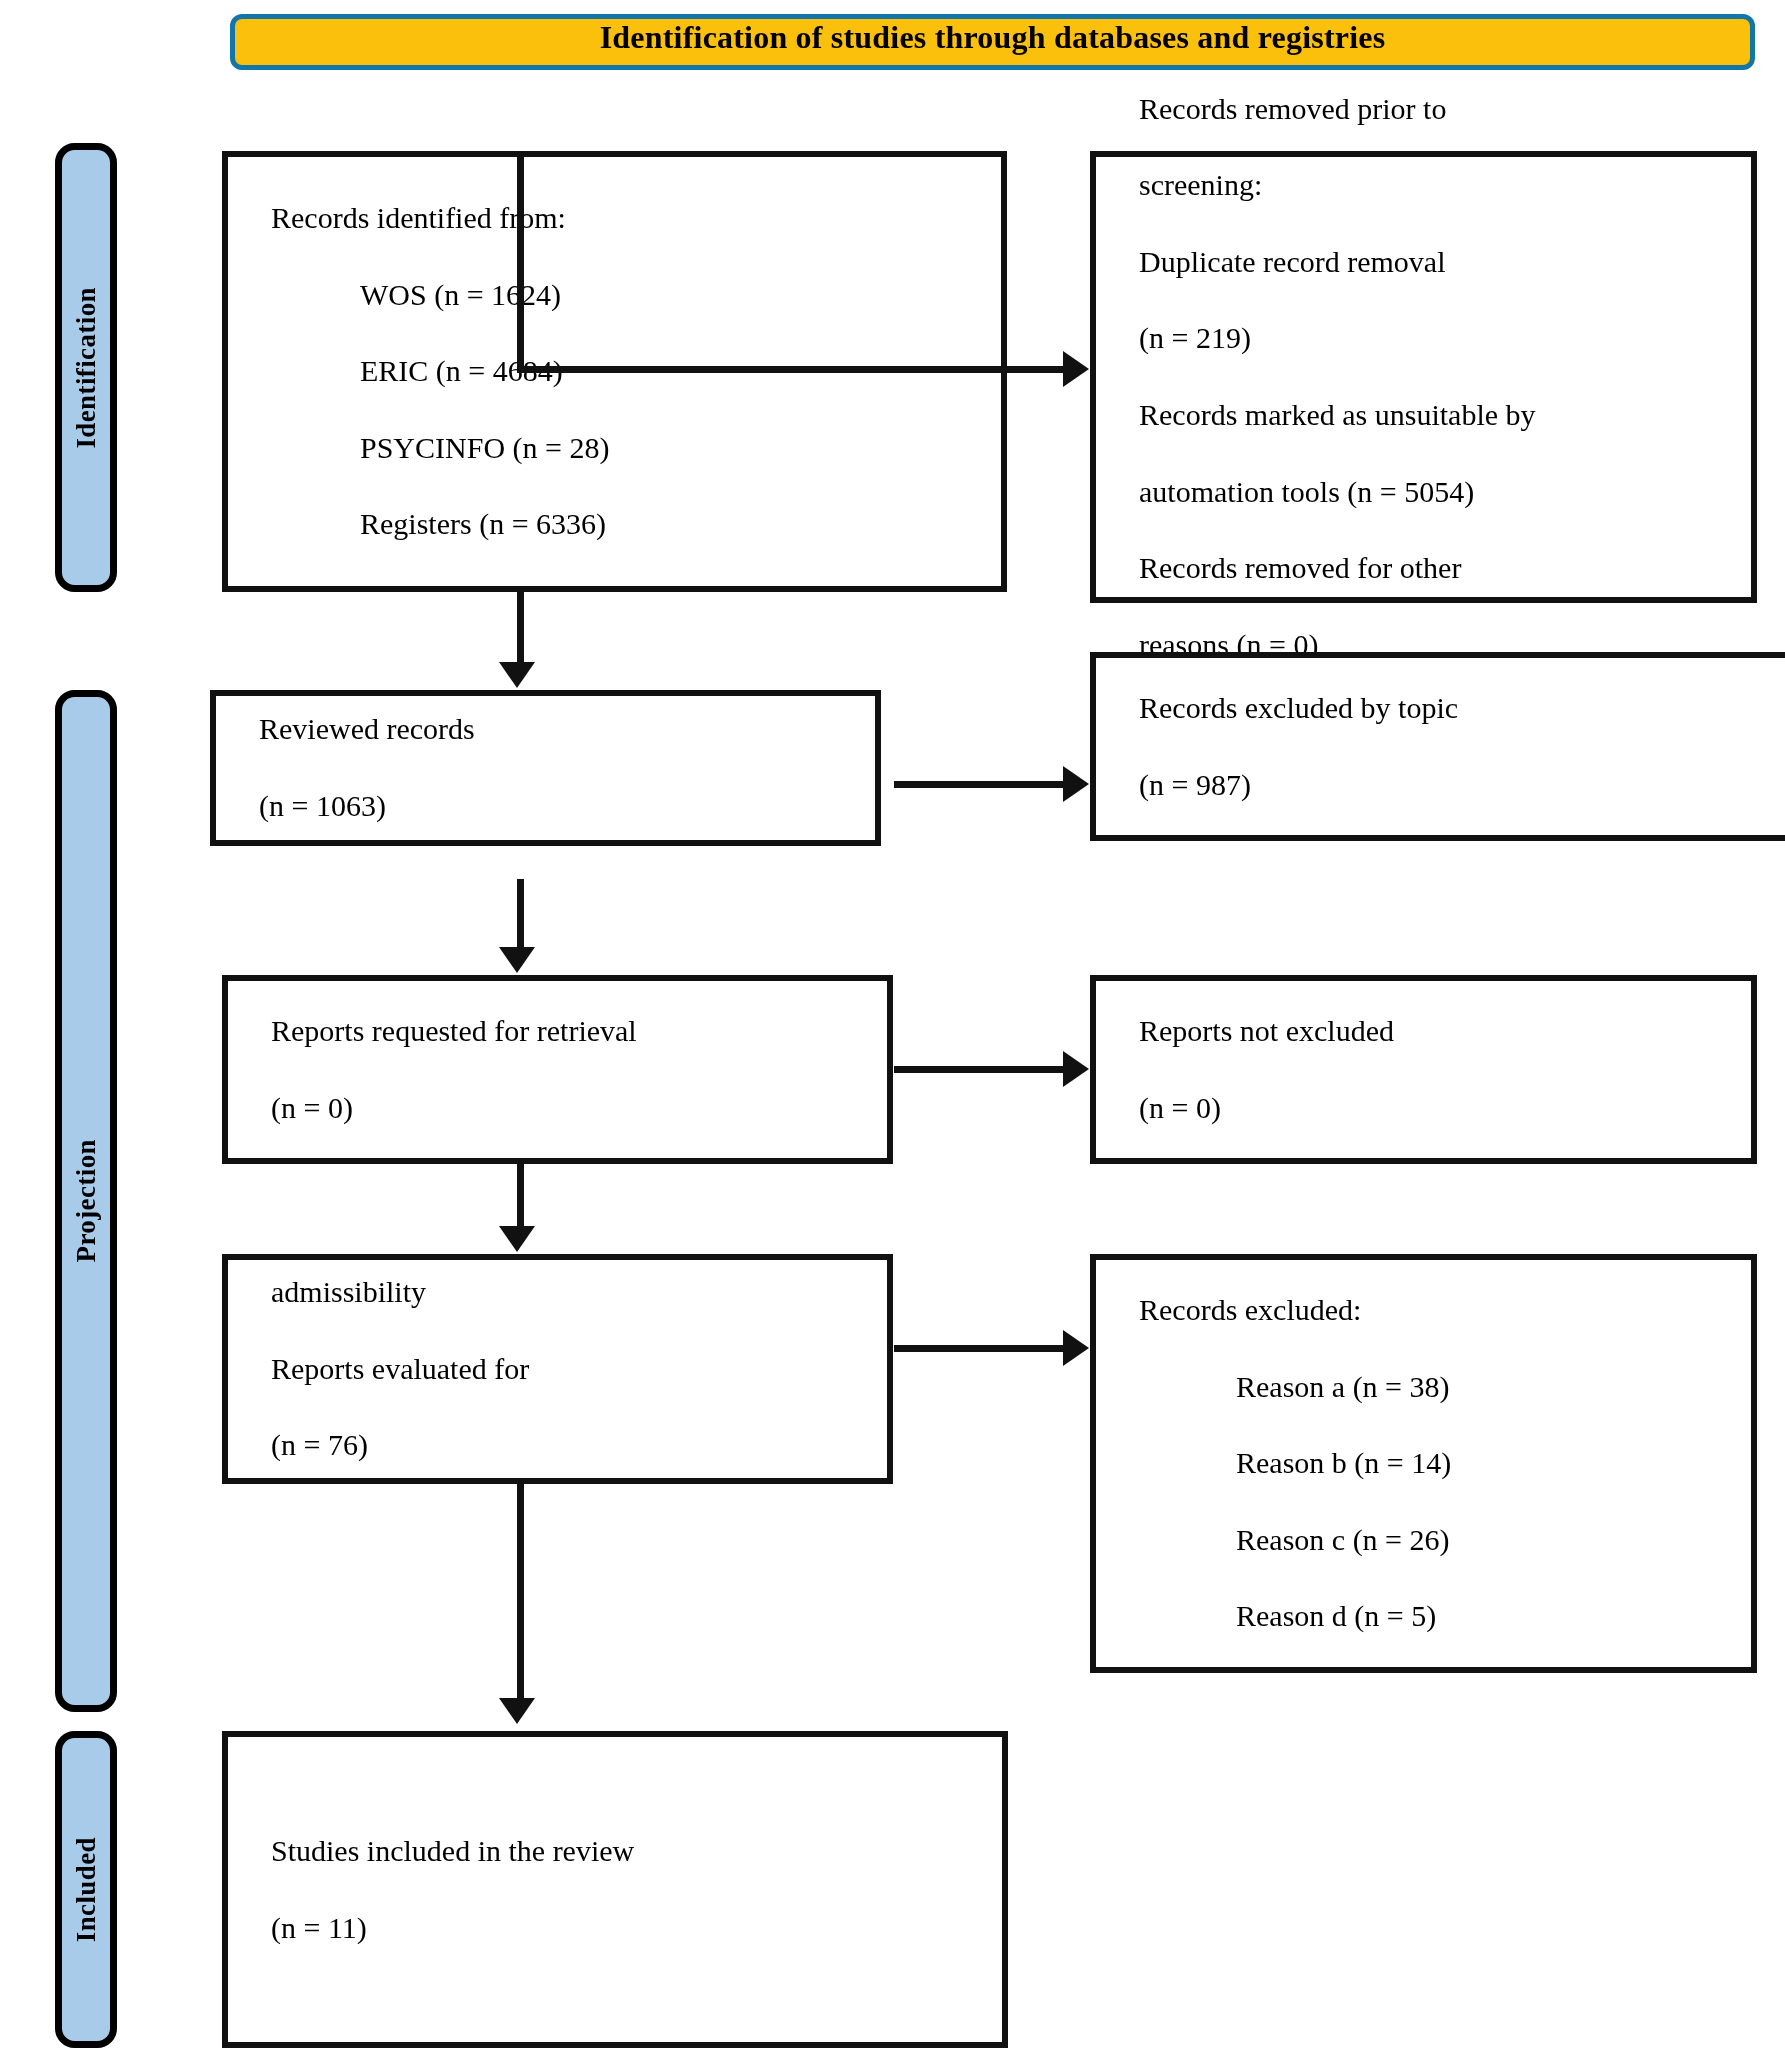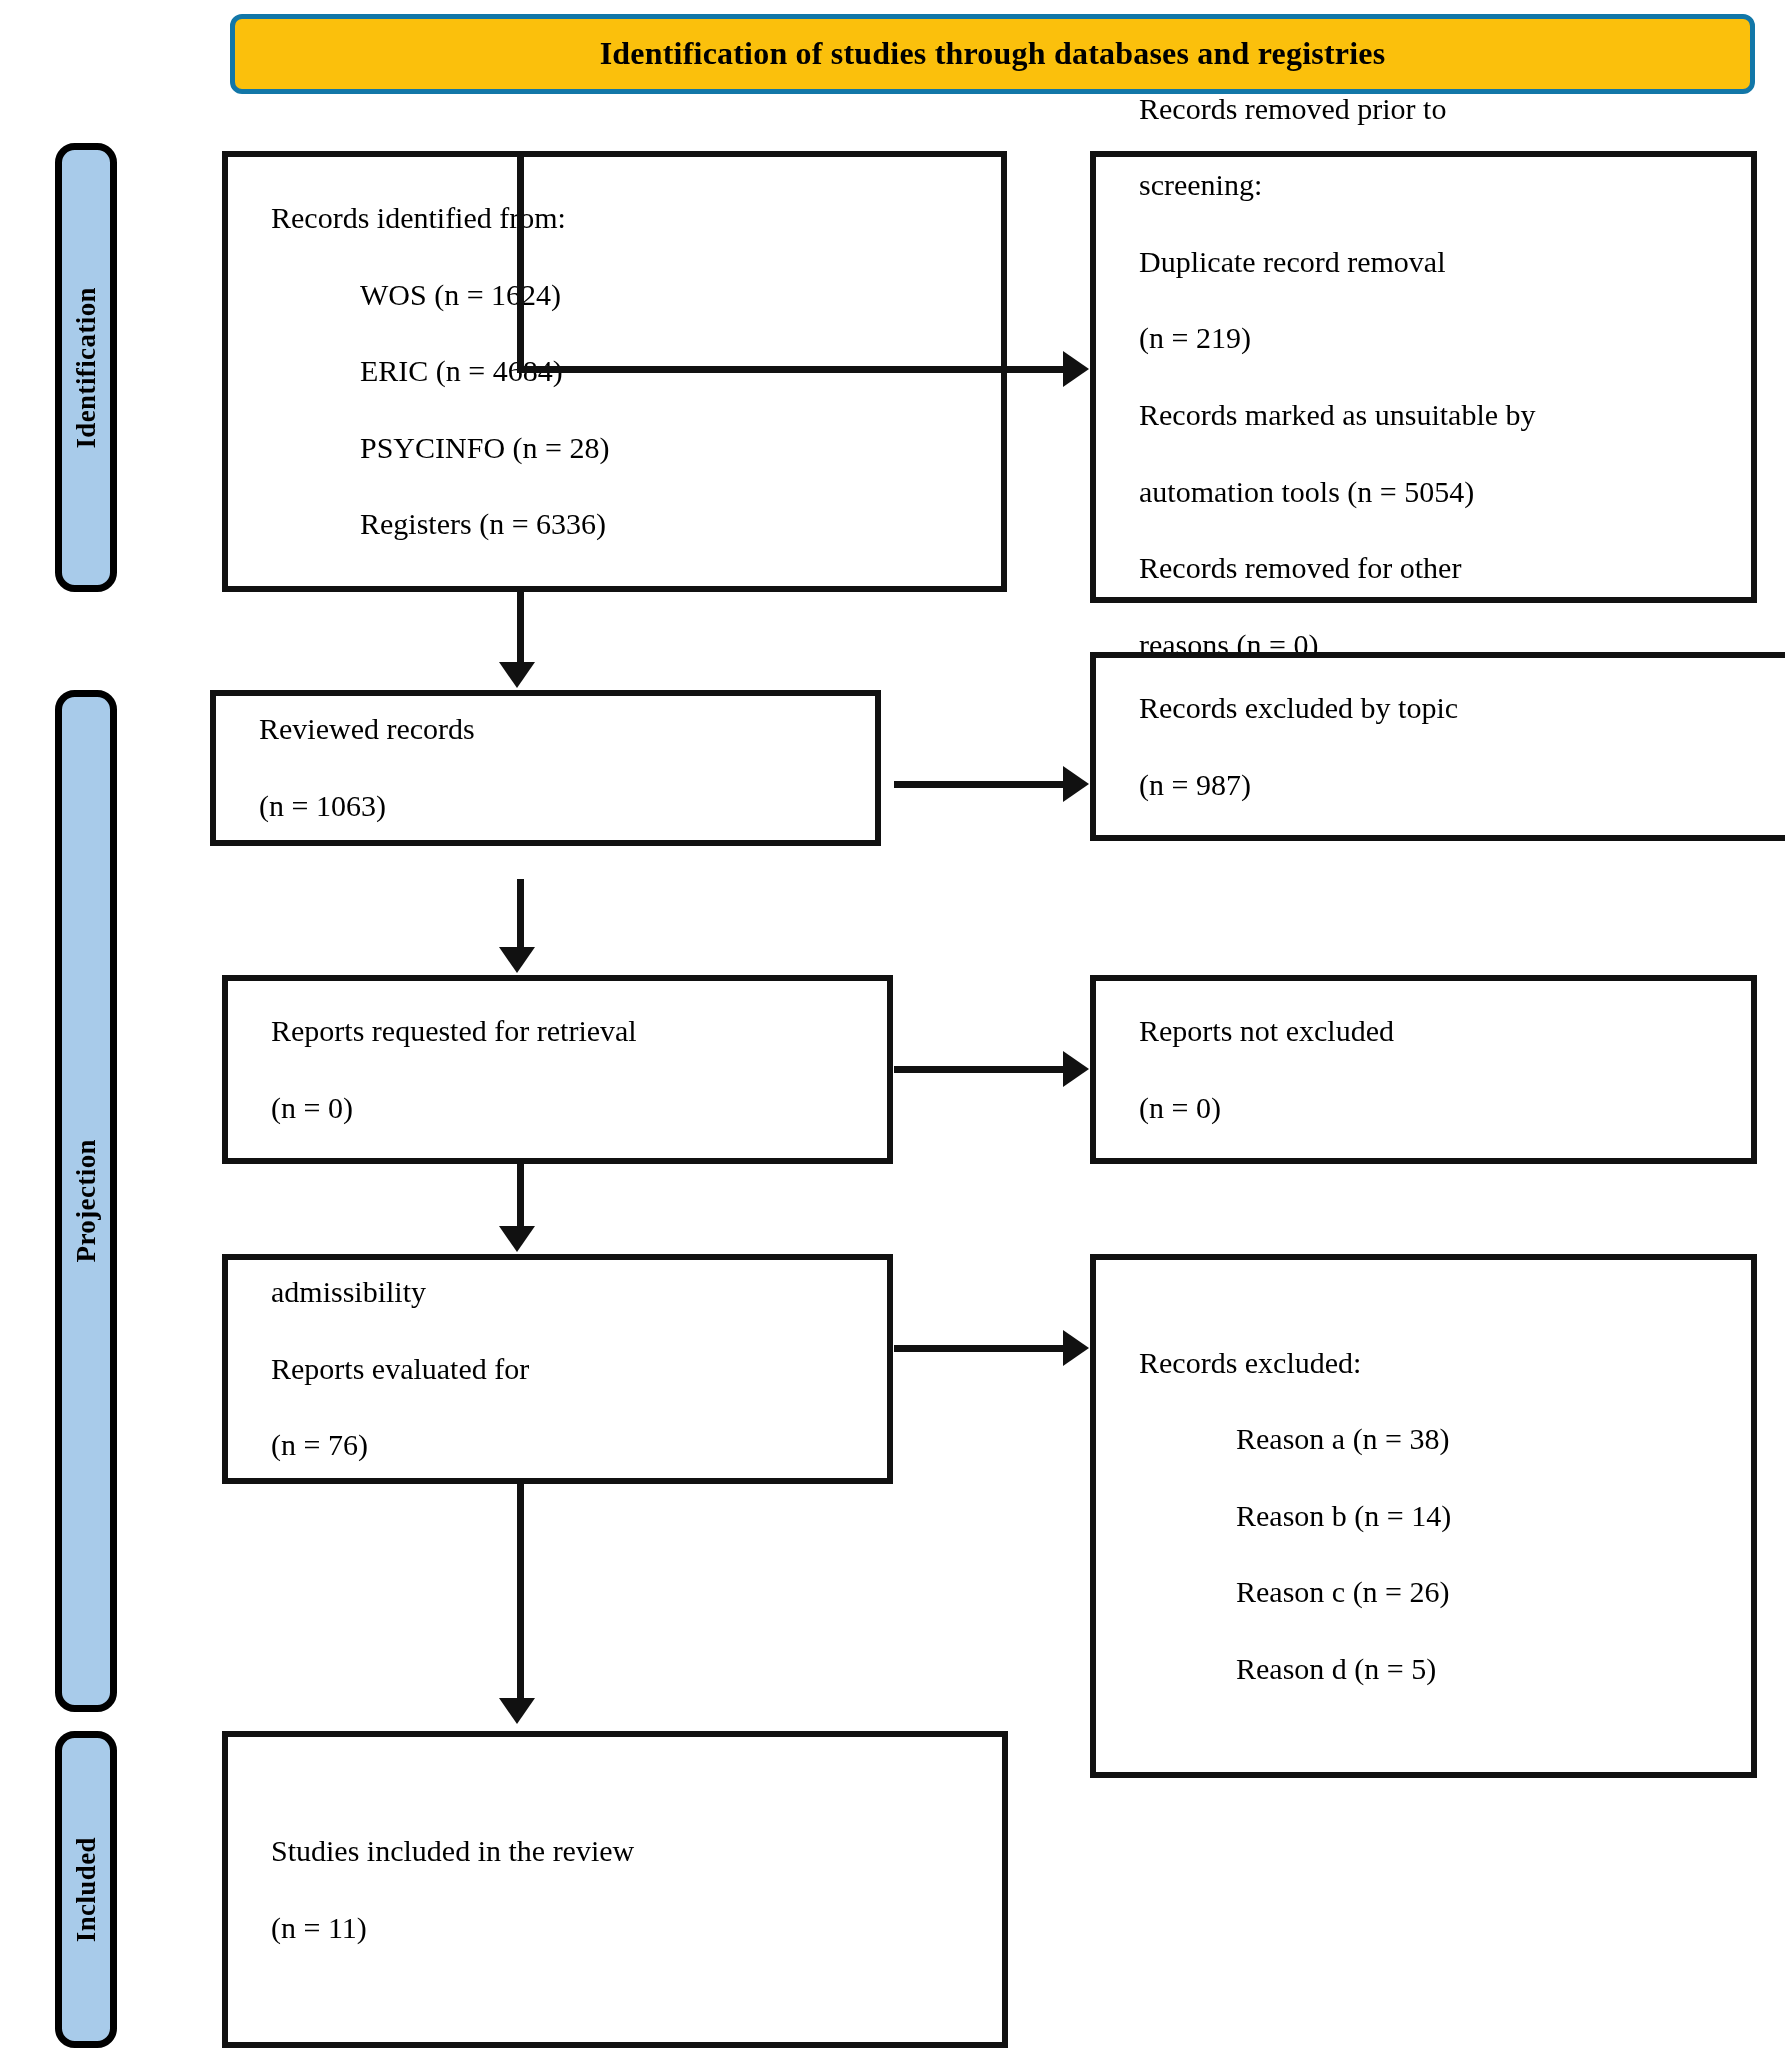--- a/index.html
+++ b/index.html
@@ -13,26 +13,26 @@
     width:1786px;
     height:2056px;
     background:#ffffff;
     overflow:hidden;
   }
 
   
   .banner{
     position:absolute;
     left:230px; top:13.6px;
-    width:1525px; height:80px;
+    width:1525px; height:56px;
     background:#FBC00C;
     border:5.3px solid #1277A8;
     border-radius:12px;
     box-sizing:border-box;
-    display:flex; align-items:center; justify-content:center;
+    display:flex; align-items:flex-start; justify-content:center;
   }
   .banner-title{
     font-weight:bold;
     font-size:32px;
     letter-spacing:0.2px;
     color:#000;
     white-space:nowrap;
   }
 
   
@@ -81,21 +81,21 @@
   .box p.indent-sm{ padding-left:97px; }
 
   
   #box-identified        { left:222px;  top:151px;  width:785px;  height:441px; }
   #box-removed           { left:1090px; top:151px;  width:667px;  height:452px; }
   #box-reviewed          { left:210px;  top:690px;  width:671px;  height:156px; }
   #box-excluded-topic    { left:1090px; top:652px;  width:806px;  height:189px; }
   #box-requested         { left:222px;  top:975px; width:671px;  height:189px; }
   #box-not-retrieved     { left:1090px; top:975px; width:667px;  height:189px; }
   #box-evaluated         { left:222px;  top:1254px; width:671px;  height:230px; }
-  #box-records-excluded  { left:1090px; top:1254px; width:667px;  height:524px; }
+  #box-records-excluded  { left:1090px; top:1254px; width:667px;  height:419px; }
   #box-included          { left:222px;  top:1731px; width:786px;  height:317px; }
 
   
   .v-line{
     position:absolute;
     width:6.8px;
     background:#111;
   }
   .v-arrow{
     position:absolute;

